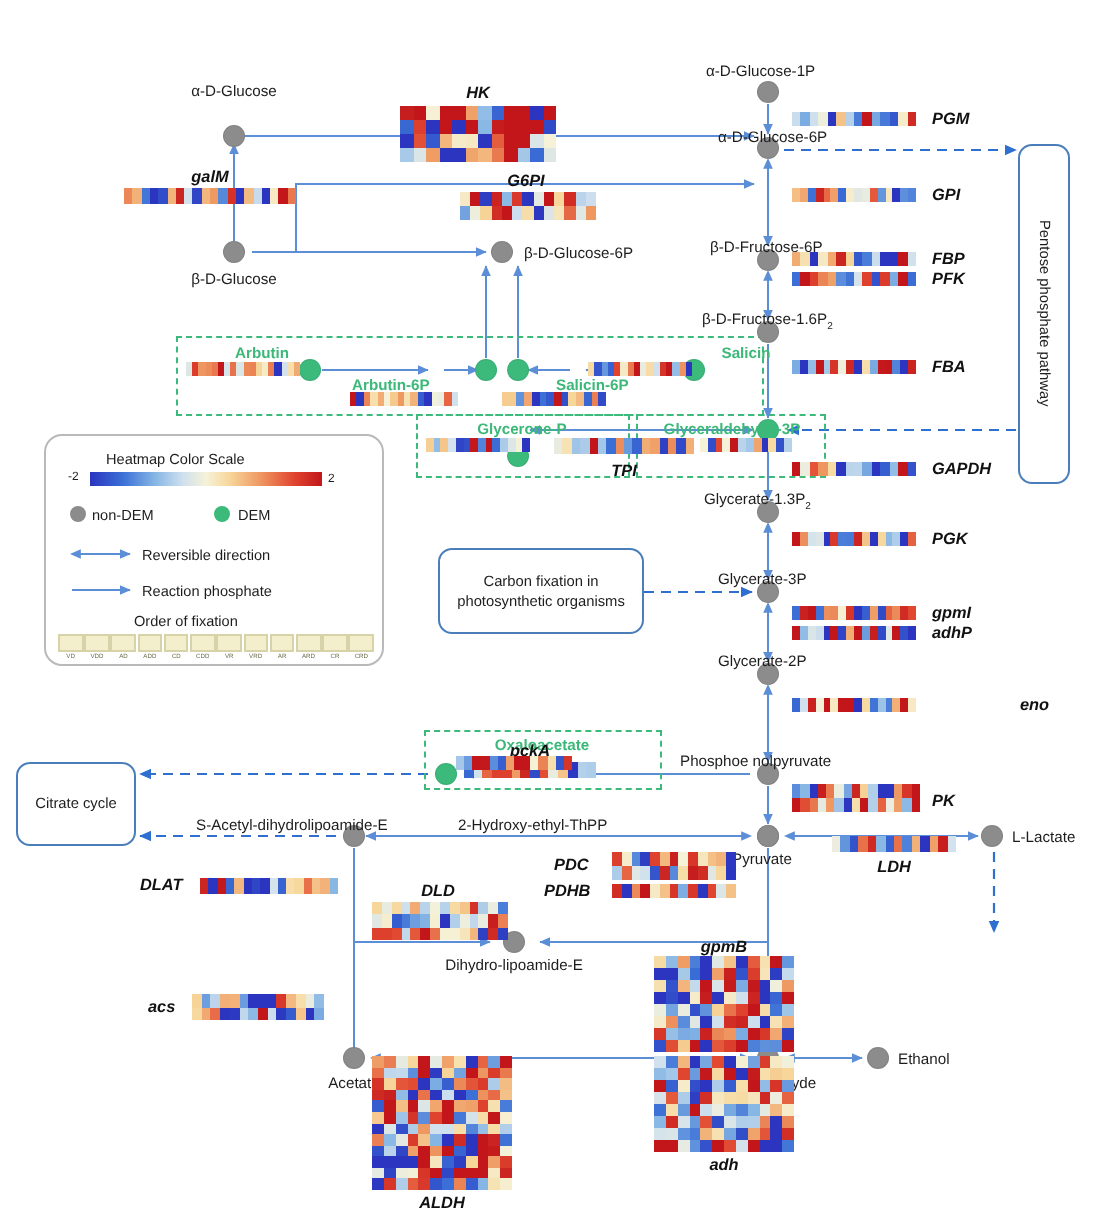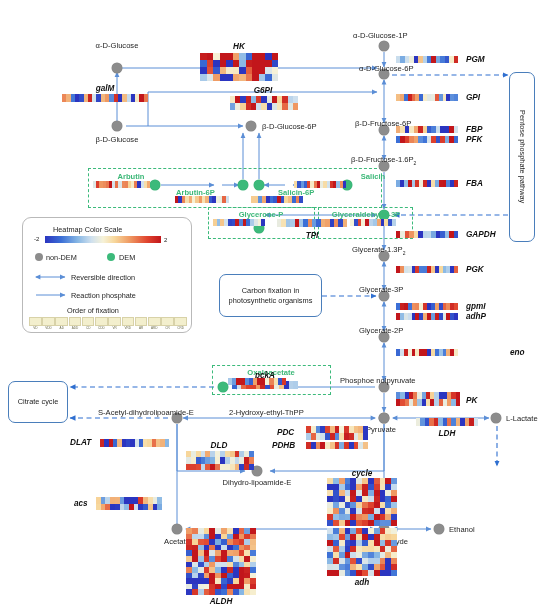--- a/index.html
+++ b/index.html
@@ -970,21 +970,21 @@
       <i style="background:rgb(194,22,27)"></i>
       <i style="background:rgb(43,53,192)"></i>
       <i style="background:rgb(227,88,58)"></i>
       <i style="background:rgb(219,62,44)"></i>
       <i style="background:rgb(194,22,27)"></i>
       <i style="background:rgb(77,128,217)"></i>
       <i style="background:rgb(94,144,220)"></i>
       <i style="background:rgb(92,142,220)"></i>
       <i style="background:rgb(194,22,27)"></i>
     </div>
-  <div class="gene c" style="left:362px;top:469px;">cycle</div>
+  <div class="gene c" style="left:362px;top:469px;">gpmB</div>
 
   <div class="hm" style="left: 327px; top: 528px; width: 70px; height: 48px; grid-template-columns: repeat(12, 1fr); grid-template-rows: repeat(8, 1fr);">
       <i style="background:rgb(209,225,237)"></i>
       <i style="background:rgb(74,125,217)"></i>
       <i style="background:rgb(243,183,126)"></i>
       <i style="background:rgb(43,53,192)"></i>
       <i style="background:rgb(119,168,225)"></i>
       <i style="background:rgb(225,73,49)"></i>
       <i style="background:rgb(43,53,192)"></i>
       <i style="background:rgb(246,240,211)"></i>

